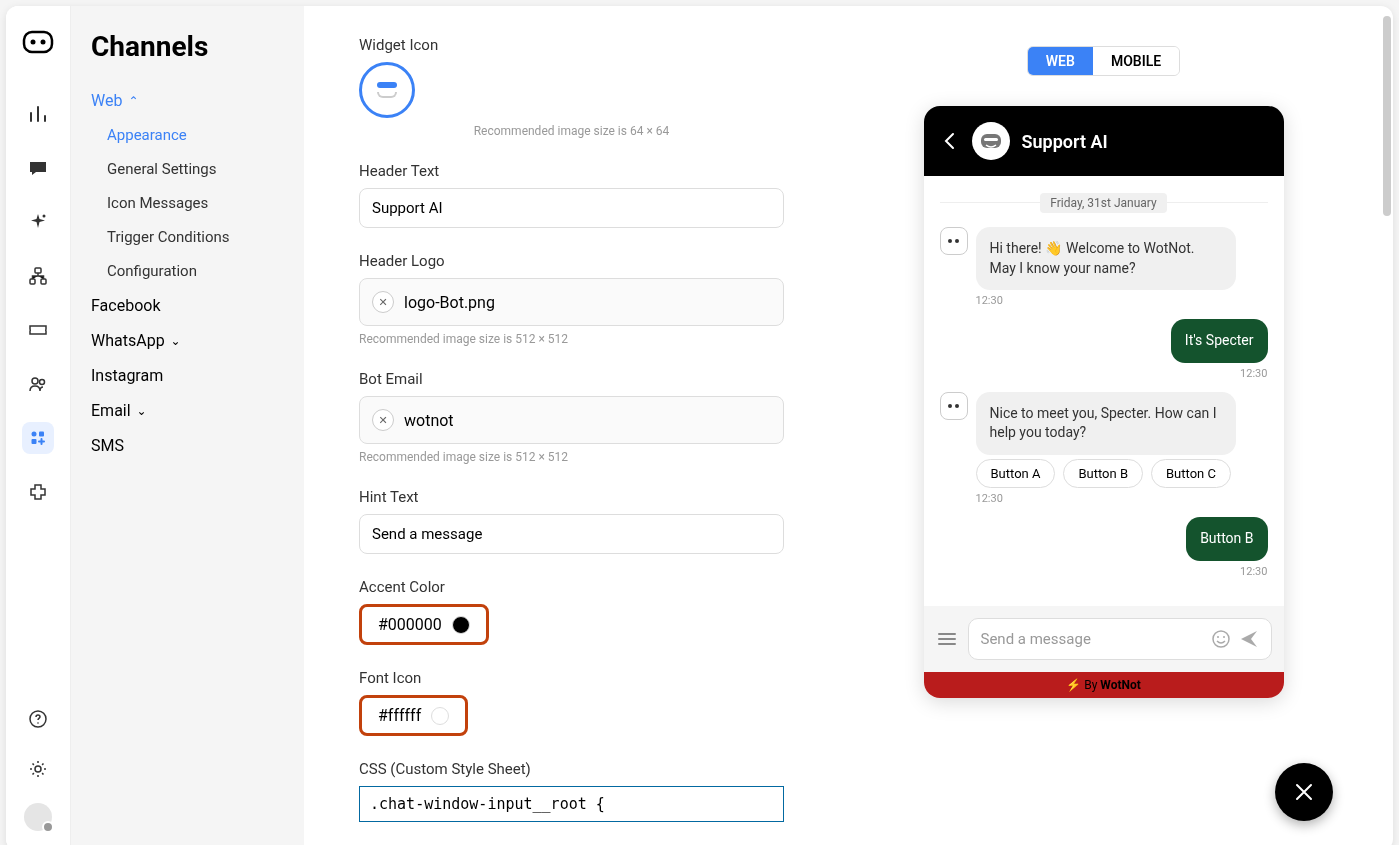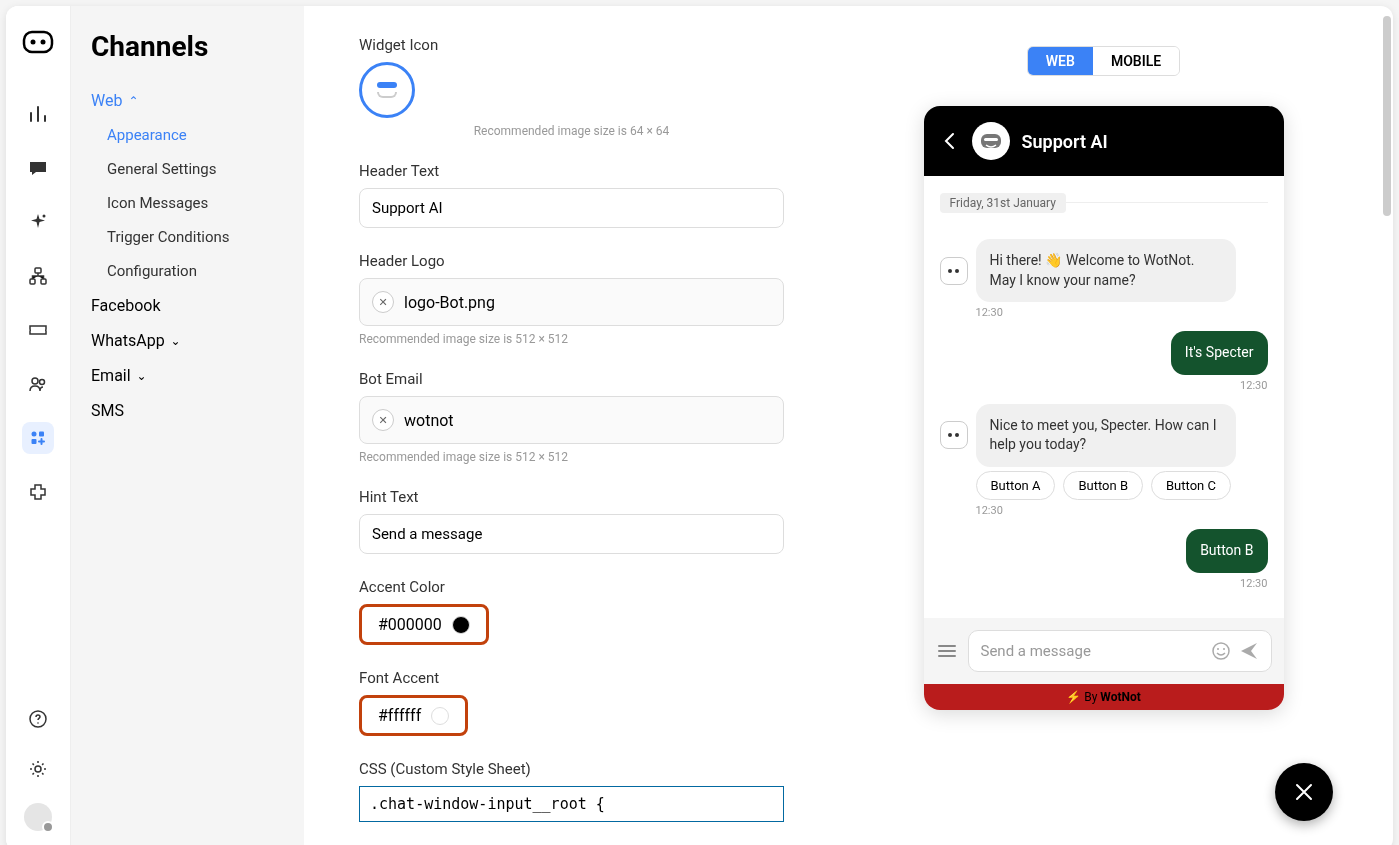--- a/index.html
+++ b/index.html
@@ -54,24 +54,24 @@
     .tab-switch { display: inline-flex; border: 1px solid #ddd; border-radius: 6px; overflow: hidden; margin-bottom: 30px; }
     .tab-btn { padding: 6px 18px; font-size: 14px; font-weight: 600; cursor: pointer; background: #fff; }
     .tab-btn.active { background: #3b82f6; color: #fff; }
     
     .chat-widget { width: 360px; background: #fff; border-radius: 16px; box-shadow: 0 4px 20px rgba(0,0,0,0.15); overflow: hidden; display: flex; flex-direction: column; }
     .chat-header { background: #000; color: #fff; padding: 16px; display: flex; align-items: center; gap: 12px; }
     .back-arrow { color: #fff; font-size: 20px; cursor: pointer; }
     .header-avatar { width: 38px; height: 38px; background: #fff; border-radius: 50%; display: flex; align-items: center; justify-content: center; }
     .header-title { font-size: 18px; font-weight: 600; }
     .chat-body { flex: 1; padding: 16px; background: #fff; }
-    .date-divider { text-align: left; margin-bottom: 28px; position: relative; }
+    .date-divider { text-align: center; margin-bottom: 16px; position: relative; }
     .date-divider::before { content: ''; position: absolute; left: 0; right: 0; top: 50%; height: 1px; background: #eee; }
     .date-text { background: #f0f0f0; padding: 3px 10px; border-radius: 4px; font-size: 12px; color: #666; position: relative; }
-    .msg-row { display: flex; gap: 8px; margin-bottom: 4px; align-items: center; }
+    .msg-row { display: flex; gap: 8px; margin-bottom: 4px; align-items: flex-start; }
     .msg-row.right { justify-content: flex-end; }
     .bot-avatar { width: 28px; height: 28px; border: 1px solid #ccc; border-radius: 8px; display: flex; align-items: center; justify-content: center; flex-shrink: 0; }
     .bot-eyes { display: flex; gap: 3px; }
     .bot-eye { width: 4px; height: 4px; background: #333; border-radius: 50%; }
     .bubble { padding: 12px 14px; border-radius: 14px; font-size: 14px; line-height: 1.4; max-width: 260px; }
     .bubble.bot { background: #f0f0f0; color: #333; }
     .bubble.user { background: #14532d; color: #fff; }
     .timestamp { font-size: 11px; color: #999; margin: 4px 0 12px; }
     .timestamp.left { margin-left: 36px; }
     .timestamp.right { text-align: right; }
@@ -188,20 +188,21 @@
         <div class="submenu-item">General Settings</div>
         <div class="submenu-item">Icon Messages</div>
         <div class="submenu-item">Trigger Conditions</div>
         <div class="submenu-item">Configuration</div>
       </div>
       <div class="menu-item">Facebook</div>
       <div class="menu-item">
         <span>WhatsApp</span>
         <span class="chevron">⌄</span>
       </div>
+      <div class="menu-item">Instagram</div>
       <div class="menu-item">
         <span>Email</span>
         <span class="chevron">⌄</span>
       </div>
       <div class="menu-item">SMS</div>
     </div>
   </div>
 
   <div class="main">
     <div class="form-panel">
@@ -248,21 +249,21 @@
 
       <div class="form-group">
         <label class="form-label">Accent Color</label>
         <div class="color-input-wrap">
           <span>#000000</span>
           <span class="color-swatch" style="background:#000"></span>
         </div>
       </div>
 
       <div class="form-group">
-        <label class="form-label">Font Accent</label>
+        <label class="form-label">Font Icon</label>
         <div class="color-input-wrap">
           <span>#ffffff</span>
           <span class="color-swatch" style="background:#fff"></span>
         </div>
       </div>
 
       <div class="form-group">
         <label class="form-label">CSS (Custom Style Sheet)</label>
         <input class="code-input" value=".chat-window-input__root {" style="">
       </div>

